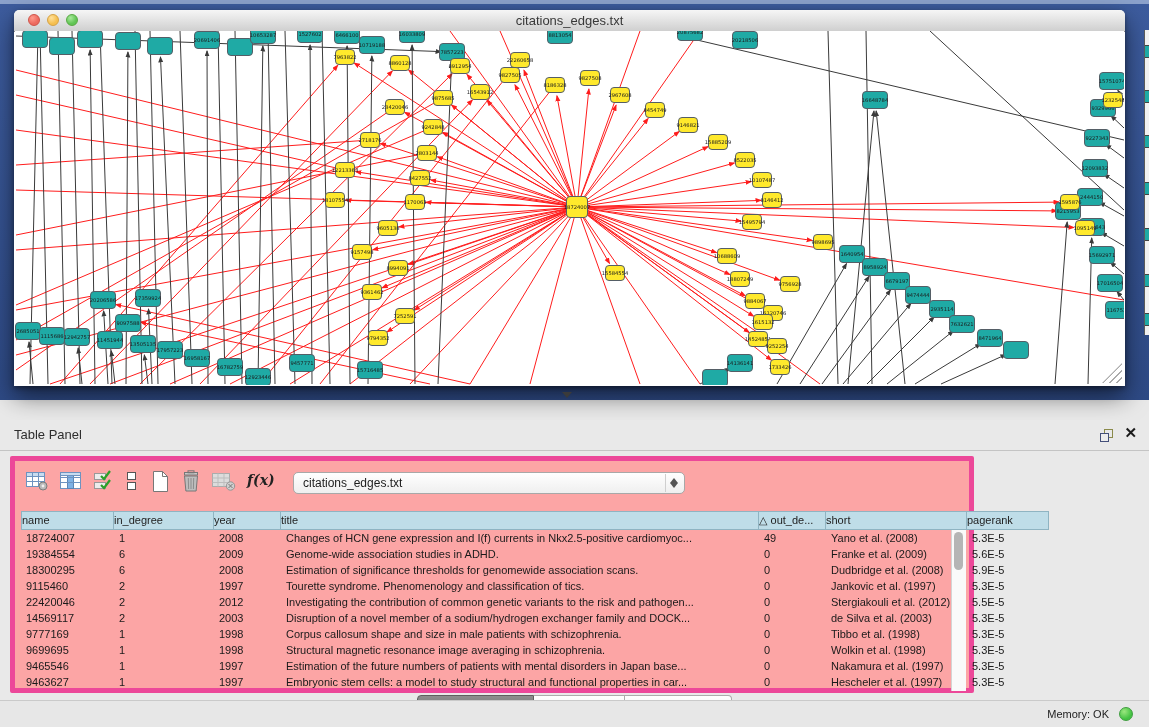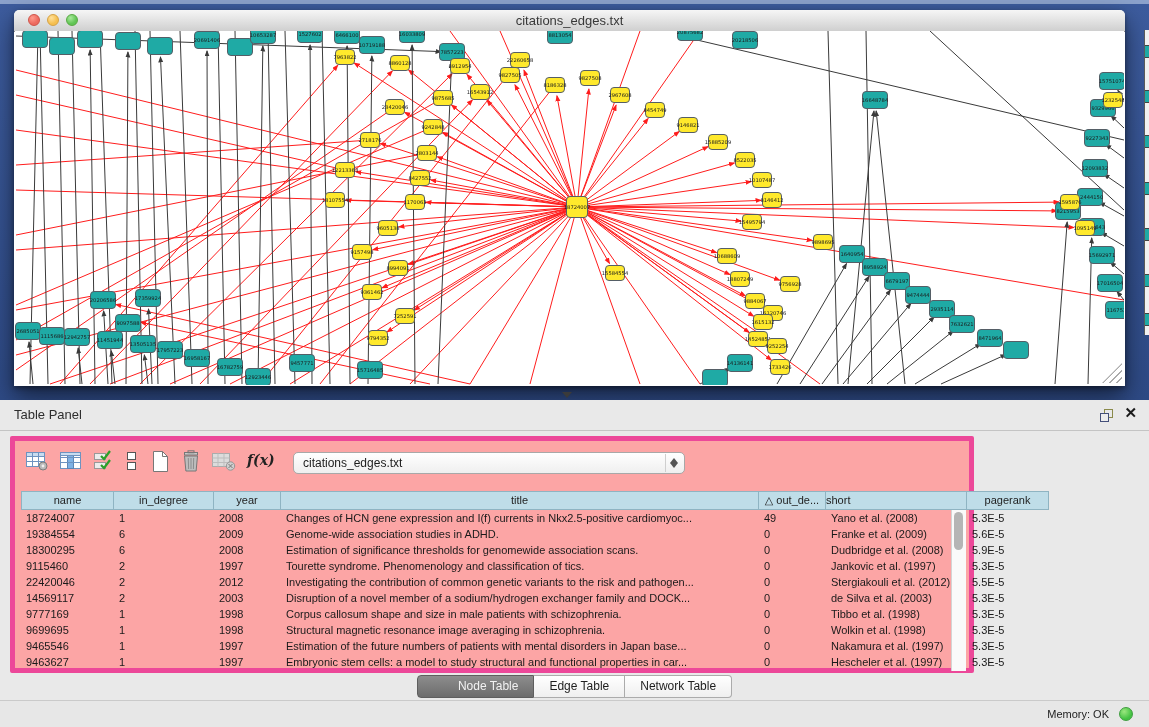--- a/index.html
+++ b/index.html
@@ -23,40 +23,40 @@
   .grip{position:absolute;right:3px;bottom:3px;width:20px;height:20px;
     background:repeating-linear-gradient(135deg,transparent 0 4px,#ABABAB 4px 5px);
     clip-path:polygon(100% 0,100% 100%,0 100%);}
   .sliver{position:absolute;left:1144px;top:30px;width:5px;height:305px;
     background:#F1F1F1;border-left:1px solid #5A5A5A;}
   .sl-cell{position:absolute;left:0;width:5px;height:13px;background:#1FAAA5;
     border-top:1px solid #444;border-bottom:1px solid #444;box-sizing:border-box;}
   .split-tri{position:absolute;left:562px;top:392px;width:0;height:0;
     border-left:5px solid transparent;border-right:5px solid transparent;border-top:6px solid #3A3A3A;}
   
-  .table-panel{position:absolute;left:0;top:400px;width:1149px;height:300px;background:#E9E9E9;}
+  .table-panel{position:absolute;left:0;top:420px;width:1149px;height:300px;background:#E9E9E9;}
   .panel-header{position:relative;height:30px;border-bottom:1px solid #C4C4C4;}
   .panel-title{position:absolute;left:14px;line-height:30px;font-size:13px;color:#2E2E2E;}
   .float-ic{position:absolute;right:34px;top:8px;}
   .close-ic{position:absolute;right:12px;top:4px;font-size:15px;font-weight:bold;color:#1A1A1A;cursor:default;}
   .panel-inner{position:absolute;left:10px;top:36px;width:964px;height:237px;background:#fca5a5;
     border:5px solid #ec4899;border-radius:2px;box-sizing:border-box;}
   .tb-ic{position:absolute;top:9px;}
   .combo{position:absolute;left:278px;top:11px;width:392px;height:22px;box-sizing:border-box;
     border:1px solid #A8A8A8;border-radius:5px;background:linear-gradient(#FFF,#EFEFEF);
     font-size:12px;line-height:20px;padding-left:9px;color:#1C1C1C;}
   .stepper{position:absolute;right:1px;top:1px;bottom:1px;width:17px;border-left:1px solid #CFCFCF;}
   .stepper .up,.stepper .dn{position:absolute;left:4px;width:0;height:0;
     border-left:4px solid transparent;border-right:4px solid transparent;}
   .stepper .up{top:4px;border-bottom:5px solid #555;}
   .stepper .dn{bottom:4px;border-top:5px solid #555;}
   .thead{position:absolute;left:6px;top:50px;height:19px;white-space:nowrap;}
   .th{display:inline-block;box-sizing:border-box;height:19px;background:#BFDDE8;
     border:1px solid #8FB4C2;border-left:none;font-size:11px;line-height:17px;
-    text-align:center;color:#222;overflow:hidden;vertical-align:top;}
+    text-align:left;color:#222;overflow:hidden;vertical-align:top;}
   .th:first-child{border-left:1px solid #8FB4C2;}
   .tbody{position:absolute;left:6px;top:69px;height:162px;overflow:hidden;white-space:nowrap;}
   .tr{height:16px;line-height:16px;font-size:11px;color:#1A1A1A;white-space:nowrap;}
   .td{display:inline-block;box-sizing:border-box;padding-left:5px;height:16px;
     overflow:hidden;vertical-align:top;}
   .c0{width:93px}.c1{width:100px}.c2{width:67px}.c3{width:478px}.c4{width:67px}
   .c5{width:141px;text-align:left}.c6{width:82px}
   .vscroll{position:absolute;right:3px;top:69px;width:14px;height:161px;background:#FAFAFA;
     border-left:1px solid #D4D4D4;}
   .vthumb{position:absolute;left:2px;top:2px;width:9px;height:38px;background:#B5B5B5;border-radius:5px;}

